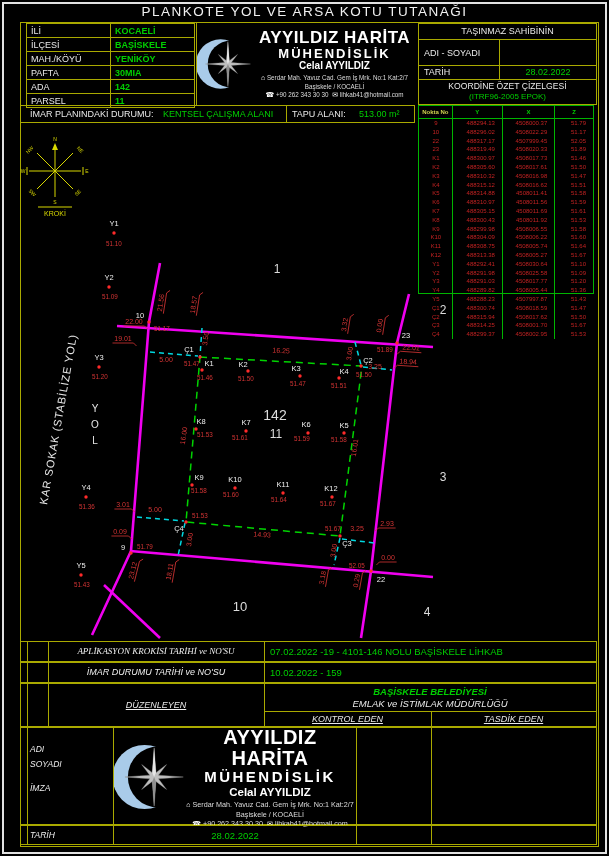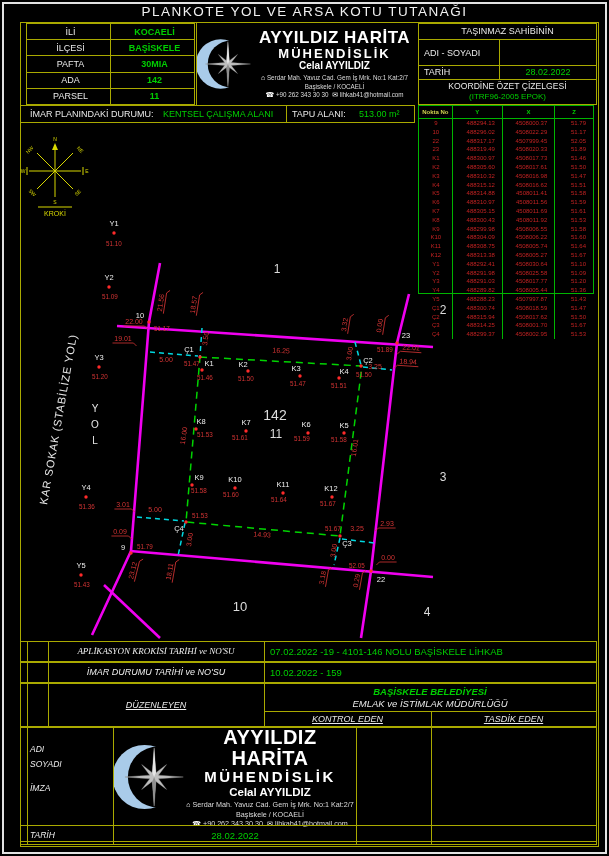--- a/index.html
+++ b/index.html
@@ -6,21 +6,21 @@
   #page{position:relative;width:609px;height:856px;background:#000;overflow:hidden;
         font-family:"Liberation Sans",sans-serif;color:#e9e9e9;}
   .abs{position:absolute;}
   .outer-frame{position:absolute;inset:2px;border:2px solid #e2e2e2;pointer-events:none;}
   .main-frame{position:absolute;left:20px;top:22px;width:577px;height:823px;border:1px solid #a9a900;}
   .title{position:absolute;left:0;top:4px;width:100%;text-align:center;font-size:13.5px;
          letter-spacing:1.5px;color:#f0f0f0;}
   
   .parcel-box{position:absolute;left:26px;top:23px;width:169px;height:82px;}
   .parcel-box table{border-collapse:collapse;width:100%;height:100%;table-layout:fixed;}
-  .parcel-box td{border:1px solid #a9a900;font-size:9px;padding:0 0 0 4px;height:13px;line-height:12px;text-align:center;}
+  .parcel-box td{border:1px solid #a9a900;font-size:9px;padding:0 0 0 4px;height:13px;line-height:12px;}
   .parcel-box td.val{color:#00cf00;font-weight:bold;}
   
   .logo-top{position:absolute;left:196px;top:23px;width:221px;height:82px;
             border-left:1px solid #a9a900;border-right:1px solid #a9a900;display:flex;align-items:center;}
   .logo{display:flex;align-items:center;width:100%;}
   .logo .cres{flex:0 0 auto;}
   .logo .ltxt{flex:1;text-align:center;line-height:1.05;}
   .l1{font-weight:900;font-size:17px;letter-spacing:.5px;color:#fff;}
   .l2{font-weight:900;font-size:13px;letter-spacing:2px;color:#fff;}
   .l3{font-weight:800;font-size:10px;color:#fff;margin-top:1px;}
@@ -90,20 +90,24 @@
         <tbody>
           <tr>
             <td>İLİ</td>
             <td class="val">KOCAELİ</td>
           </tr>
           <tr>
             <td>İLÇESİ</td>
             <td class="val">BAŞİSKELE</td>
           </tr>
           <tr>
+            <td>MAH./KÖYÜ</td>
+            <td class="val">YENİKÖY</td>
+          </tr>
+          <tr>
             <td>PAFTA</td>
             <td class="val">30MIA</td>
           </tr>
           <tr>
             <td>ADA</td>
             <td class="val">142</td>
           </tr>
           <tr>
             <td>PARSEL</td>
             <td class="val">11</td>
@@ -642,21 +646,21 @@
       <span class="vline" style="left:27px;"></span>
       <span class="vline" style="left:243px;"></span>
     <span class="lblcell und" style="top:16px;">DÜZENLEYEN</span>
     <span class="abs it ctr" style="left:243px;right:0;top:14px;font-size:9.5px;">EMLAK ve İSTİMLAK MÜDÜRLÜĞÜ</span>
     <span class="abs it ctr" style="left:243px;right:0;top:2px;font-size:9.5px;color:#00cf00;font-weight:bold;">BAŞİSKELE BELEDİYESİ</span>
     <span class="abs" style="left:243px;right:0;top:27px;border-top:1px solid #a9a900;"></span>
     <span class="abs" style="left:410px;top:27px;bottom:0;border-left:1px solid #a9a900;"></span>
     <span class="abs it und ctr" style="left:243px;width:167px;top:30px;font-size:9px;">KONTROL EDEN</span>
     <span class="abs it und ctr" style="left:410px;right:0;top:30px;font-size:9px;">TASDİK EDEN</span>
   </div>
-  <div class="brow" style="top:727px;height:115px;">
+  <div class="brow" style="top:727px;height:98px;">
     <span class="vline" style="left:6px;"></span>
       <span class="vline" style="left:92px;"></span>
     <span class="vline" style="left:335px;"></span>
       <span class="vline" style="left:410px;"></span>
     <span class="sig-label" style="left:9px;top:16px;">ADI</span>
     <span class="sig-label" style="left:9px;top:31px;">SOYADI</span>
     <span class="sig-label" style="left:9px;top:55px;">İMZA</span>
     <div class="abs" style="left:93px;width:242px;top:0;height:98px;display:flex;align-items:center;">
       <div class="logo logo-big">
         <svg class="cres" width="70" height="94" viewBox="0 0 96 120">

